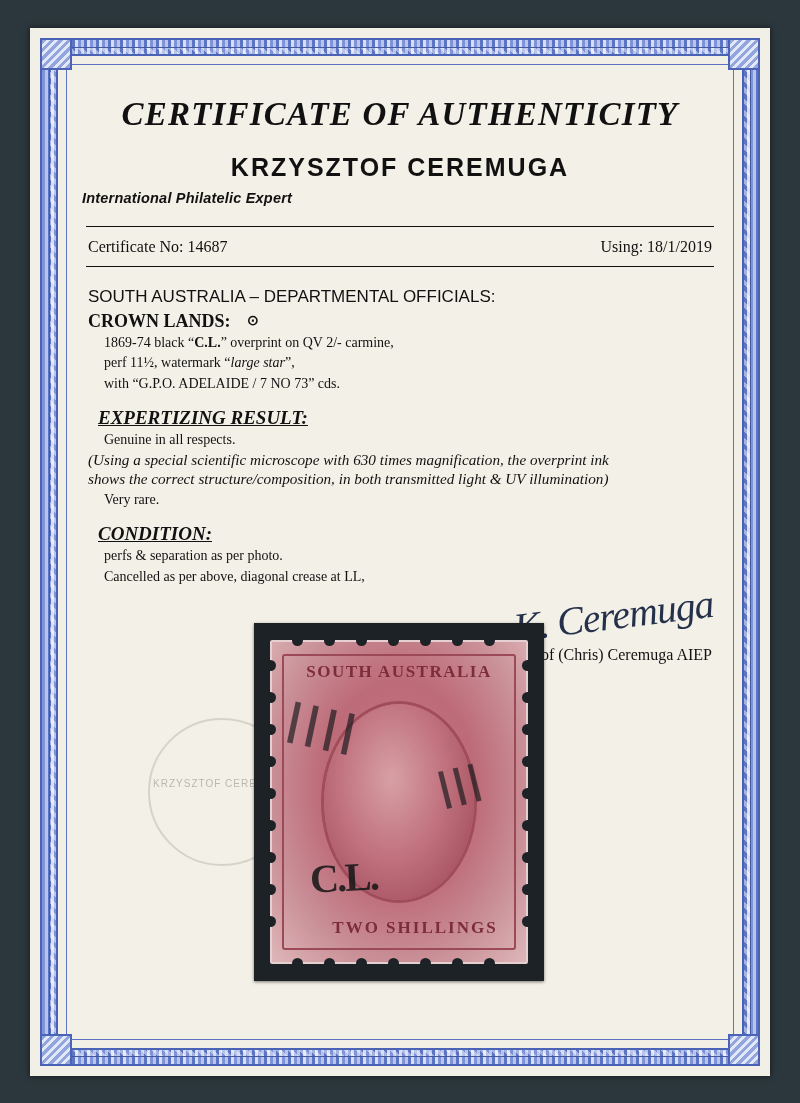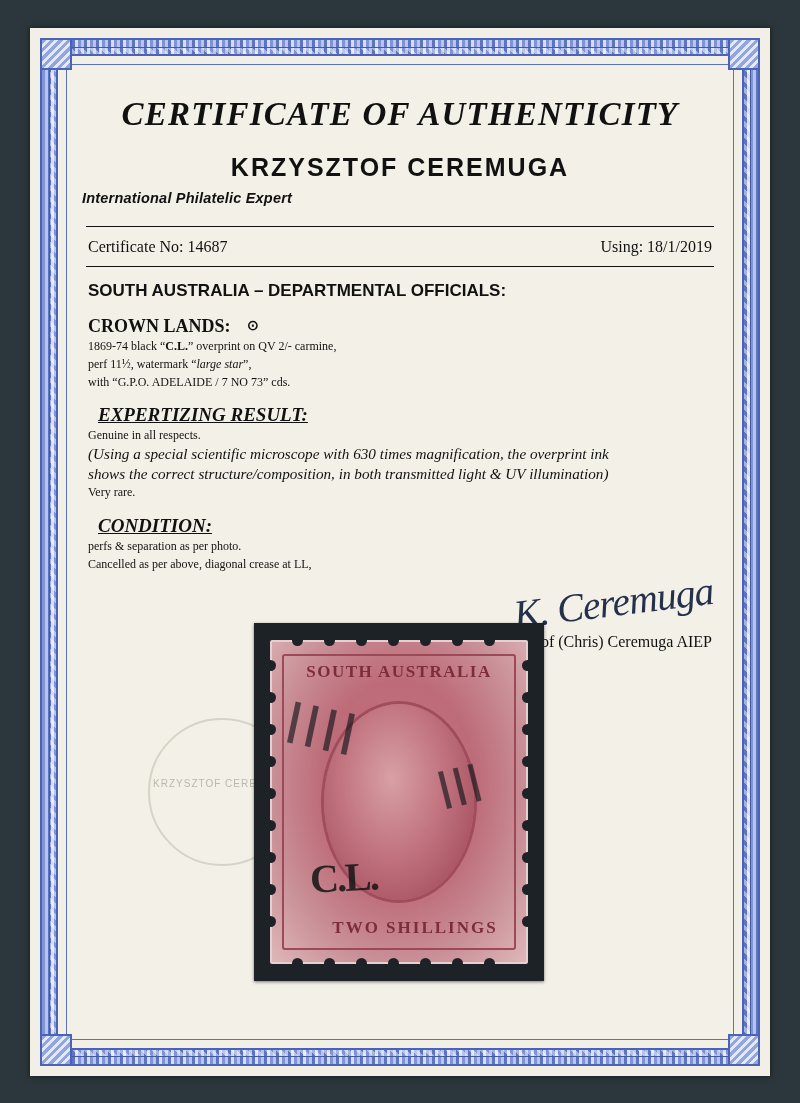--- a/index.html
+++ b/index.html
@@ -128,40 +128,40 @@
     font-size: 16px;
     margin: 11px 6px 0 6px;
   }
   #rule-bottom {
     border-top: 1.5px solid #111;
     margin: 10px 4px 0 4px;
   }
 
   .section-heading {
     font-family: "Liberation Sans", sans-serif;
-    font-weight: bold;
+    font-weight: normal;
     font-size: 17px;
-    margin-top: 14px;
+    margin-top: 20px;
     margin-left: 6px;
   }
   .subject-line {
     font-family: "Liberation Serif", serif;
     font-weight: bold;
     font-size: 18px;
-    margin-top: 15px;
+    margin-top: 4px;
     margin-left: 6px;
   }
   .subject-line .dot-symbol {
     font-size: 14px;
     margin-left: 12px;
     vertical-align: 2px;
   }
   .desc-line {
-    font-size: 12px;
-    margin-left: 6px;
+    font-size: 14px;
+    margin-left: 22px;
     margin-top: 2px;
     line-height: 1.32;
   }
   .desc-line b { font-weight: bold; }
   .desc-line i { font-style: italic; }
 
   .result-heading {
     font-family: "Liberation Serif", serif;
     font-style: italic;
     font-weight: bold;

